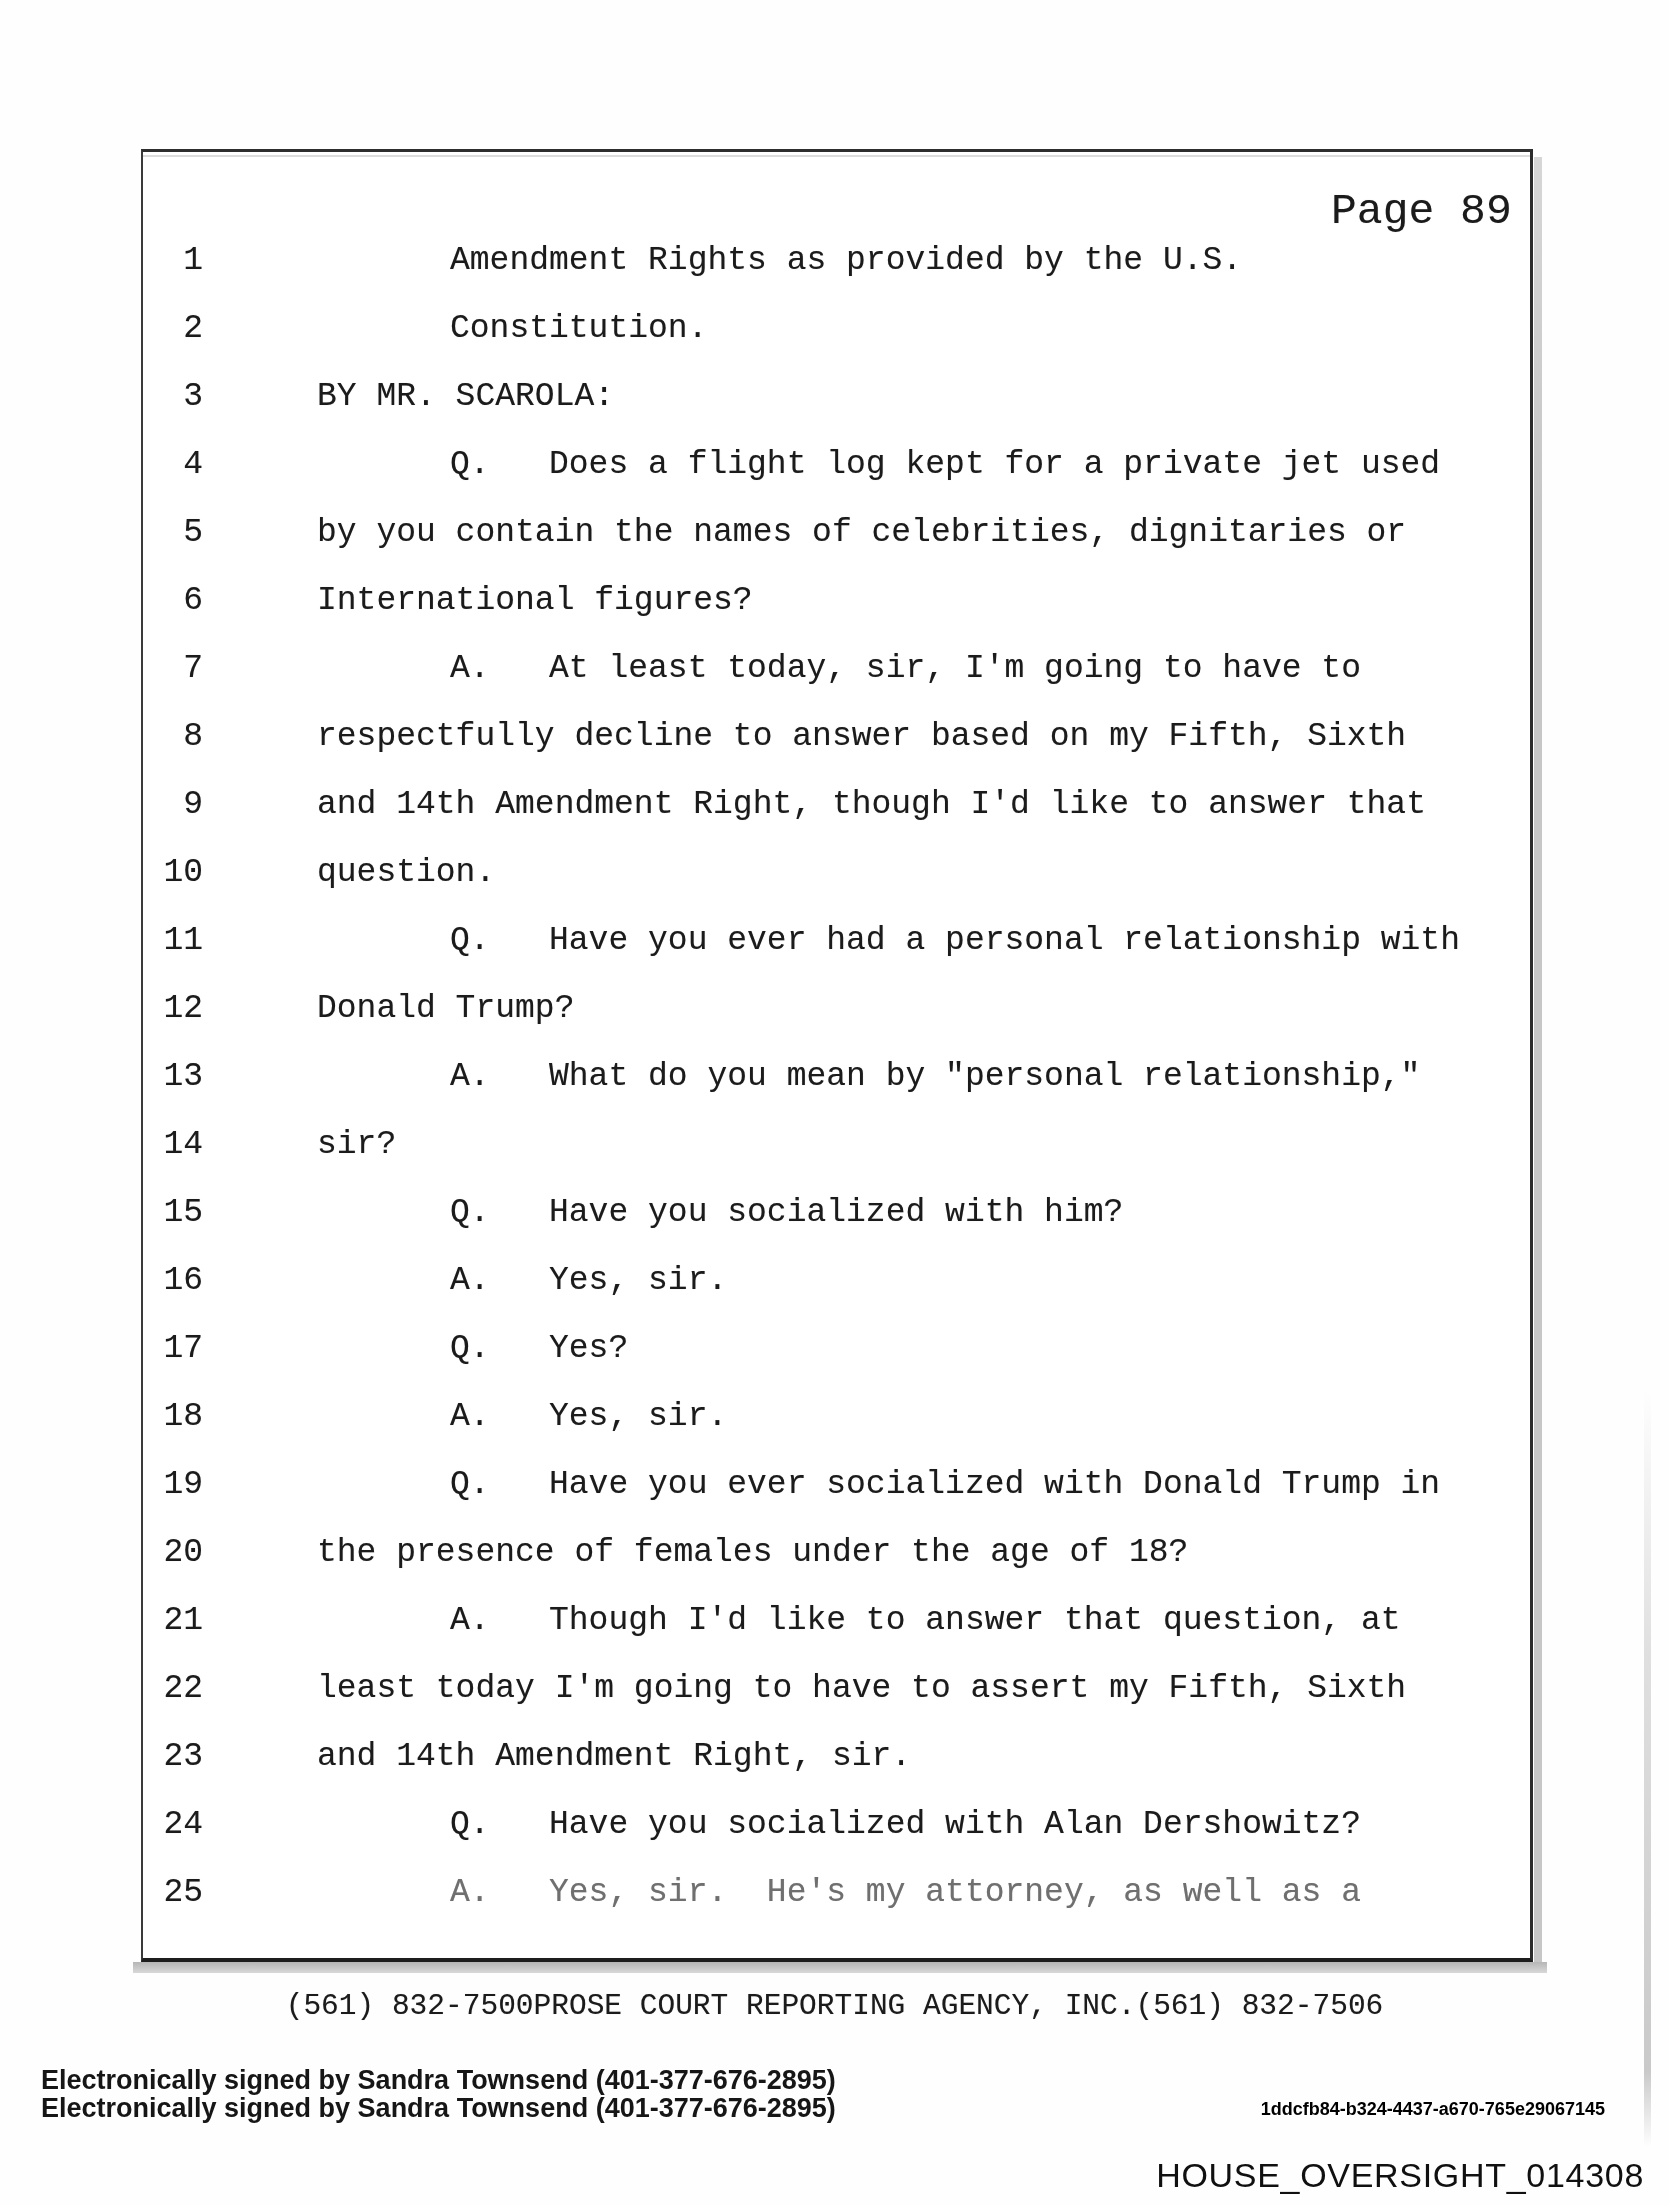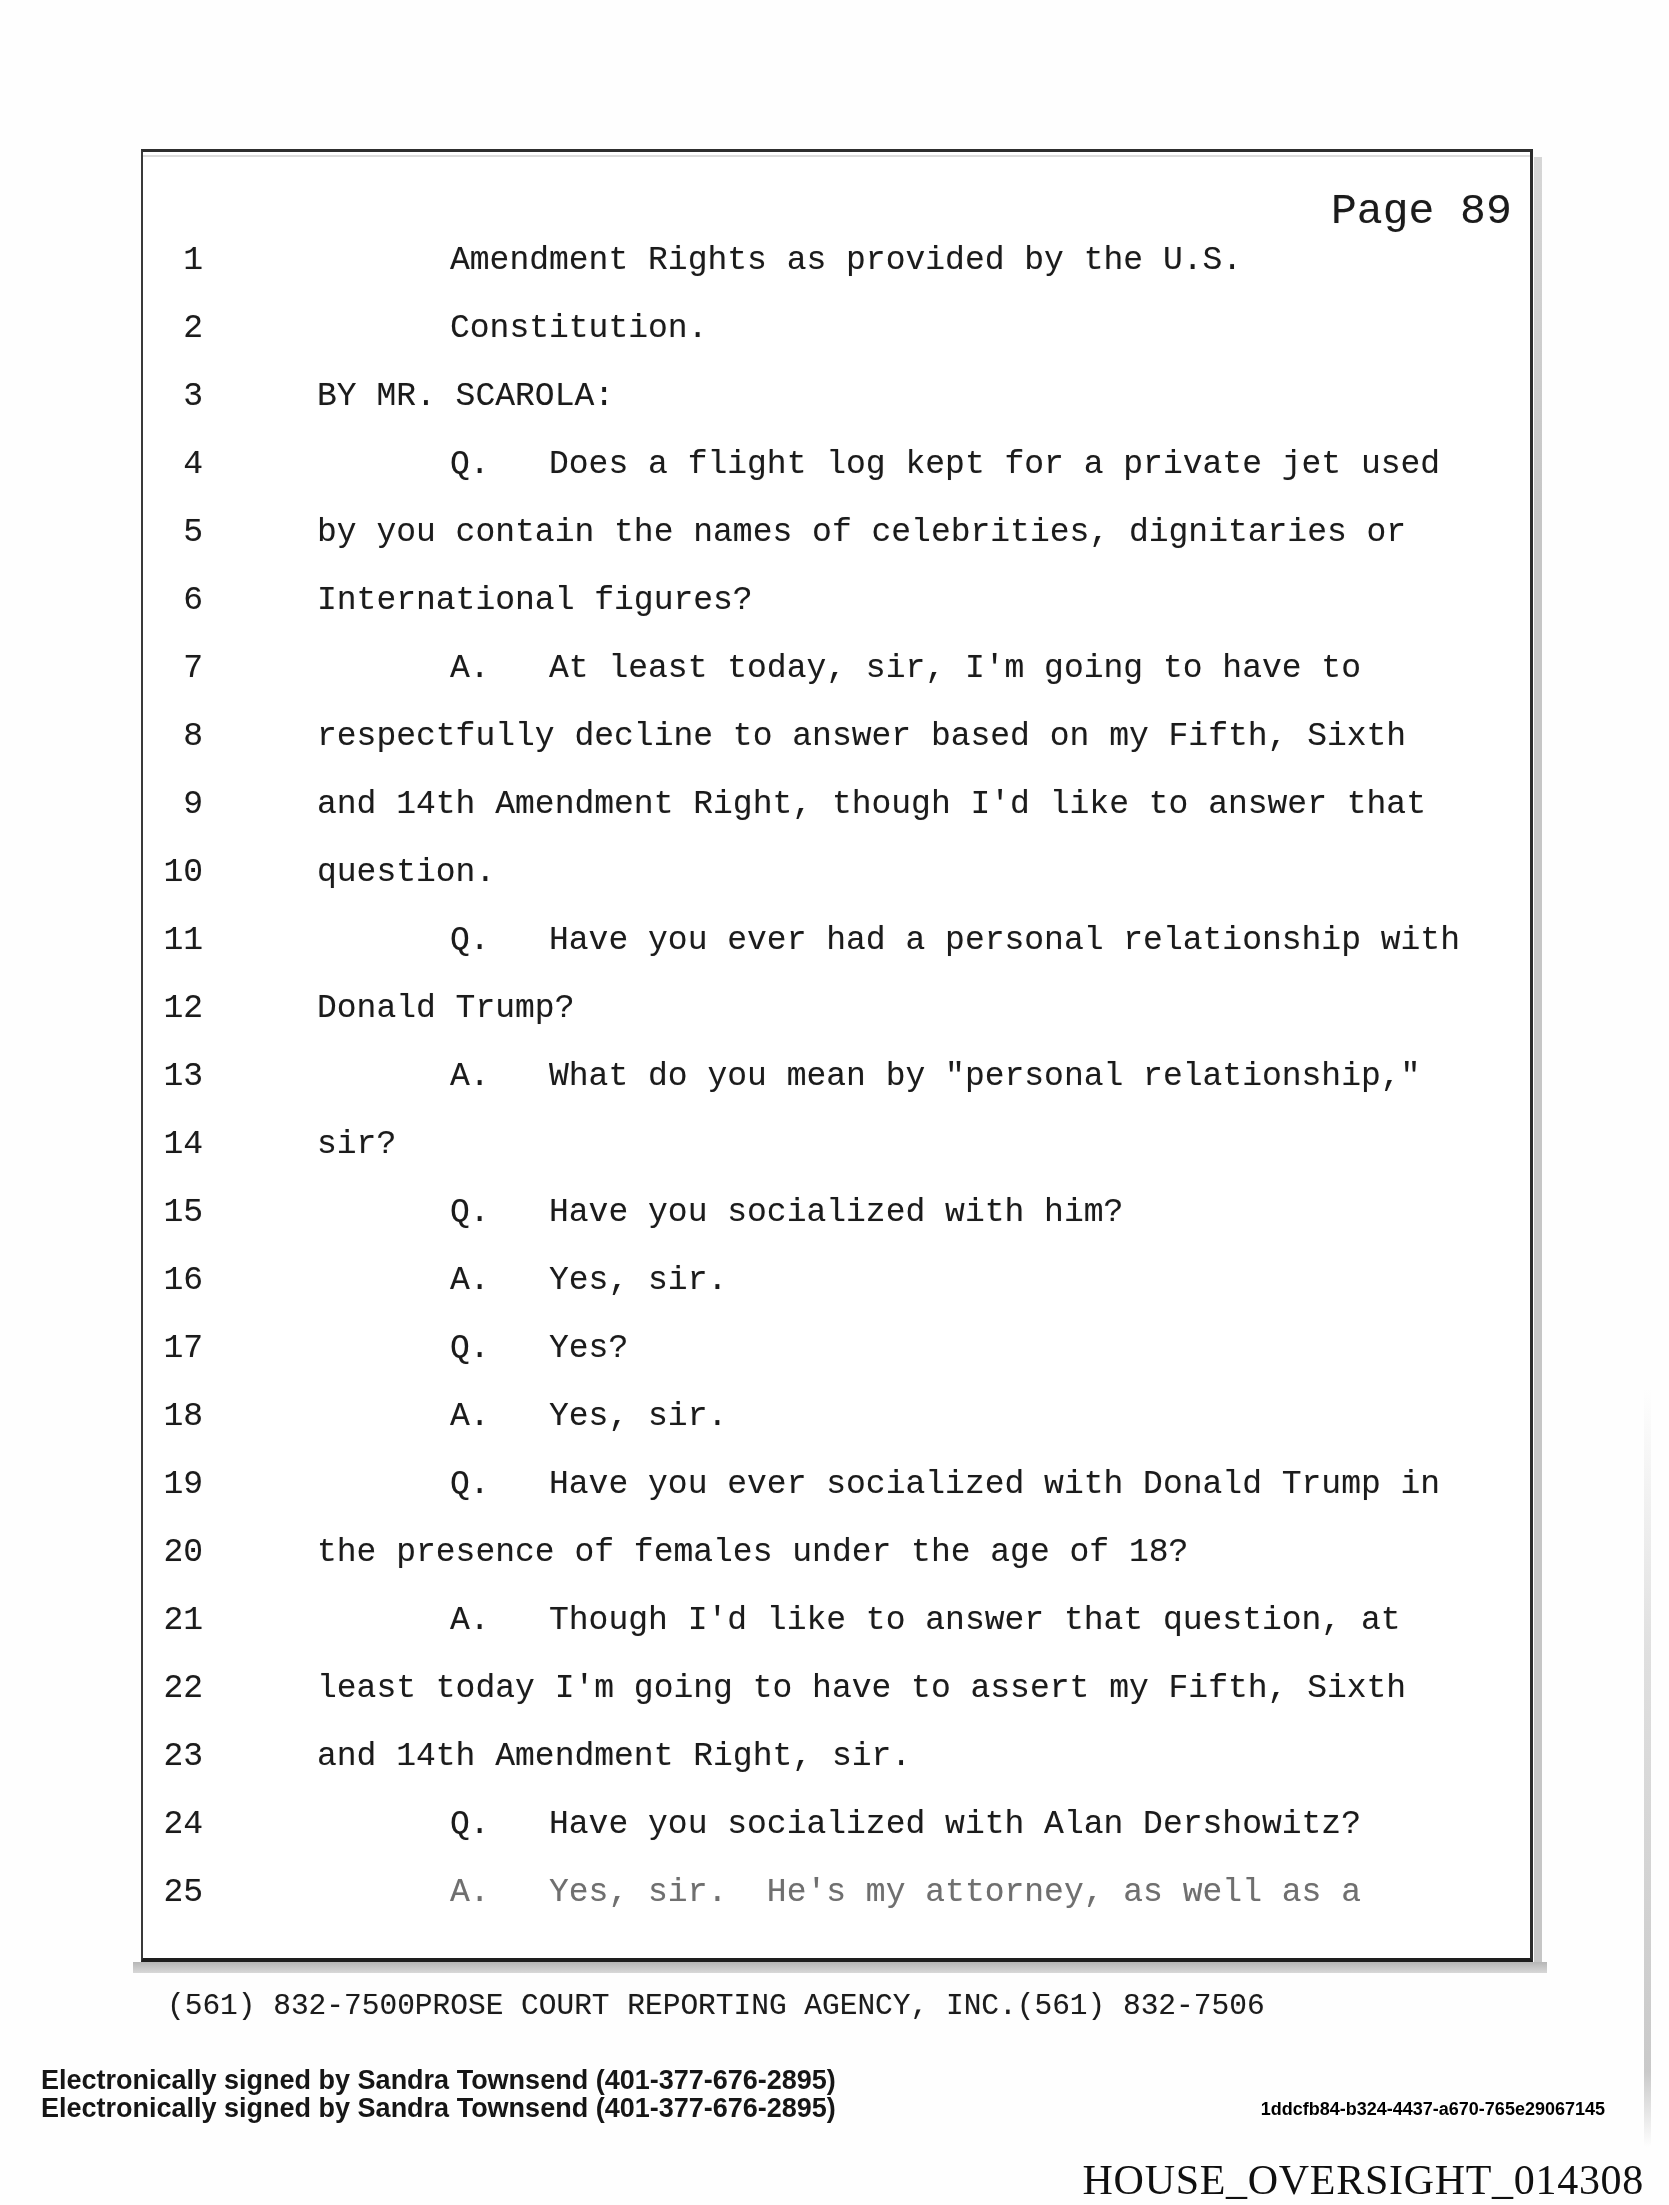--- a/index.html
+++ b/index.html
@@ -68,40 +68,40 @@
     margin-left:247px;     
     text-align:right;
   }
   .trow.faded .ltext{
     color:#6f6f6f;
     text-shadow:0 0 0.7px rgba(110,110,110,0.4);
   }
   
   .reporter-footer{
     position:absolute;left:167px;top:1989px;width:1335px;
-    display:flex;justify-content:flex-start;
+    display:flex;justify-content:center;
     font-size:29.5px;line-height:34px;
   }
   
   .signatures{
     position:absolute;left:41px;top:2067px;
     font-family:"Liberation Sans","DejaVu Sans",sans-serif;
     font-weight:bold;font-size:27px;line-height:27.5px;
     color:#161616;
   }
   .doc-id{
     position:absolute;top:2099px;right:64px;
     font-family:"Liberation Sans","DejaVu Sans",sans-serif;
     font-weight:bold;font-size:18px;
     color:#000000;letter-spacing:0;
   }
   .bates{
     position:absolute;top:2156px;right:25px;
-    font-family:Liberation Serif, serif;
-    font-size:42px;letter-spacing:0.7px;
+    font-family:Liberation Sans, sans-serif;
+    font-size:34px;letter-spacing:0.7px;
     color:#101010;
   }
 </style>
 </head>
 <body>
 
 <div class="frame mono">
   <div class="page-label mono">Page 89</div>
 
   <div class="lines">

